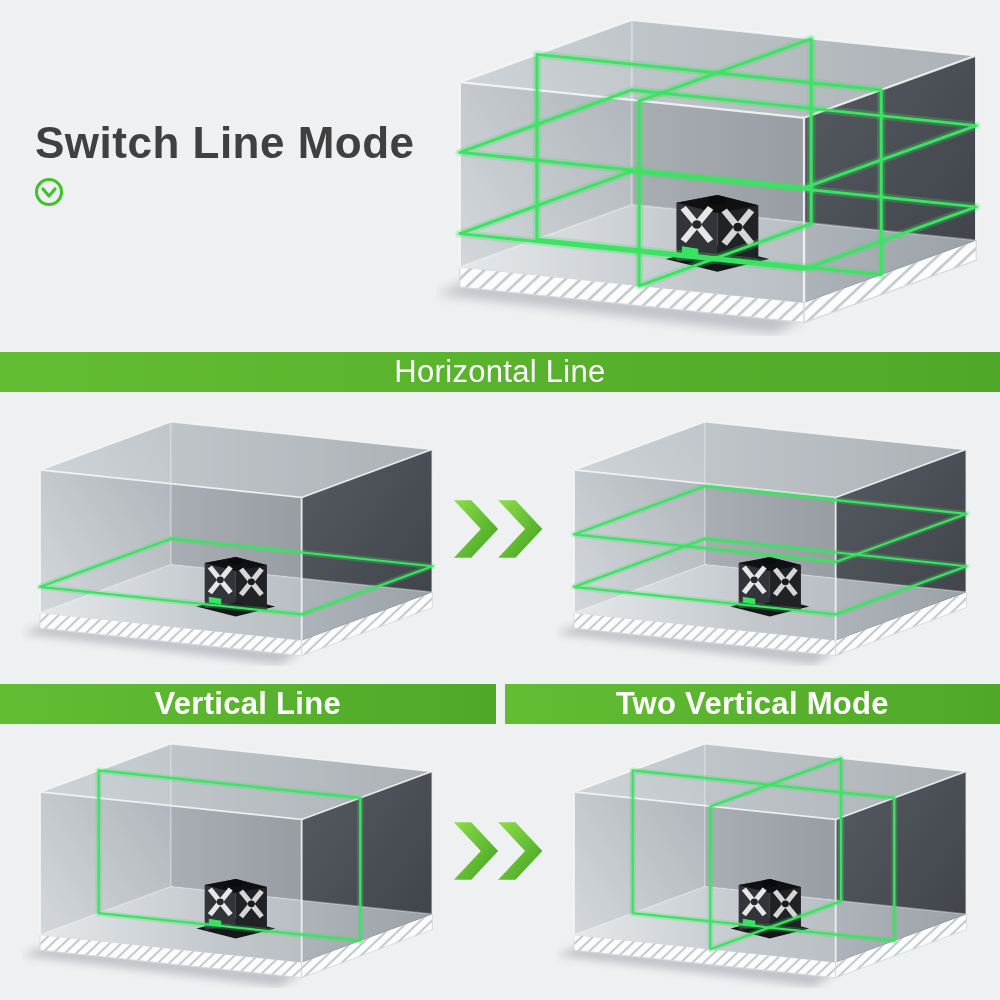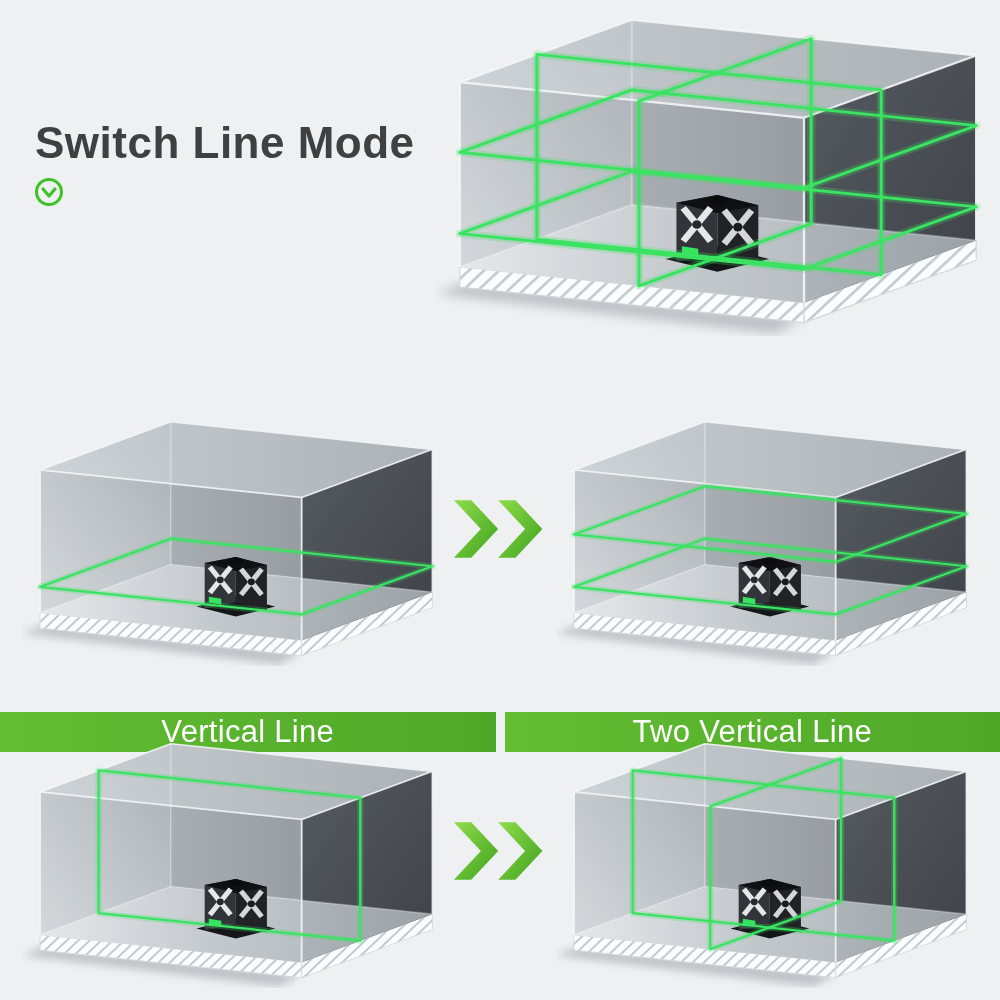--- a/index.html
+++ b/index.html
@@ -9,21 +9,21 @@
          color:#404040;letter-spacing:.5px;white-space:nowrap;}
   .brand-logo{position:absolute;left:33px;top:176px;width:32px;height:32px;}
   .room{position:absolute;}
   .room-hero{left:436px;top:2px;width:558px;height:334px;}
   .room-mid-left{left:22px;top:408px;width:424px;height:258px;}
   .room-mid-right{left:556px;top:408px;width:424px;height:258px;}
   .room-bot-left{left:22px;top:730px;width:424px;height:258px;}
   .room-bot-right{left:556px;top:730px;width:424px;height:258px;}
   .banner-row{position:absolute;left:0;width:1000px;height:40px;display:flex;gap:9px;}
   .banner-row-1{top:352px;}
-  .banner-row-2{top:712px;}
+  .banner-row-2{top:684px;font-weight:bold;}
   .banner{flex:1;display:flex;align-items:center;justify-content:center;
           background:linear-gradient(90deg,#63bd33,#4fa827);color:#ffffff;
           font-size:31px;letter-spacing:.3px;}
   .arrows{position:absolute;width:100px;height:62px;}
   .arrows-1{left:452px;top:498px;}
   .arrows-2{left:452px;top:820px;}
   .lasers use{fill:none;stroke:#3ae361;stroke-linejoin:round;stroke-linecap:round;}
   .lasers .glow{stroke-width:7;opacity:.25;}
   .lasers .beam{stroke-width:2.6;}
   .defs-holder{position:absolute;width:0;height:0;overflow:hidden;}
@@ -131,20 +131,23 @@
       <use href="#lp-h62" class="glow"></use>
         <use href="#lp-h62" class="beam"></use>
       <use href="#lp-va" class="glow"></use>
         <use href="#lp-va" class="beam"></use>
       <use href="#lp-vb" class="glow"></use>
         <use href="#lp-vb" class="beam"></use>
     </g>
   </svg>
 
   <div class="banner-row banner-row-1">
+    <div class="banner">
+      <span>Horizontal Line</span>
+    </div>
   </div>
 
   <svg class="room room-mid-left" viewBox="0 0 470 300" preserveAspectRatio="none">
     <use href="#room-shell"></use>
     <use href="#laser-device" transform="translate(237,224) scale(1.15)"></use>
     <g class="lasers">
       <use href="#lp-h18" class="glow"></use>
         <use href="#lp-h18" class="beam"></use>
     </g>
   </svg>
@@ -163,21 +166,21 @@
       <use href="#lp-h55" class="glow"></use>
         <use href="#lp-h55" class="beam"></use>
     </g>
   </svg>
 
   <div class="banner-row banner-row-2">
     <div class="banner">
       <span>Vertical Line</span>
     </div>
     <div class="banner">
-      <span>Two Vertical Line</span>
+      <span>Two Vertical Mode</span>
     </div>
   </div>
 
   <svg class="room room-bot-left" viewBox="0 0 470 300" preserveAspectRatio="none">
     <use href="#room-shell"></use>
     <use href="#laser-device" transform="translate(237,224) scale(1.15)"></use>
     <g class="lasers">
       <use href="#lp-va" class="glow"></use>
         <use href="#lp-va" class="beam"></use>
     </g>

